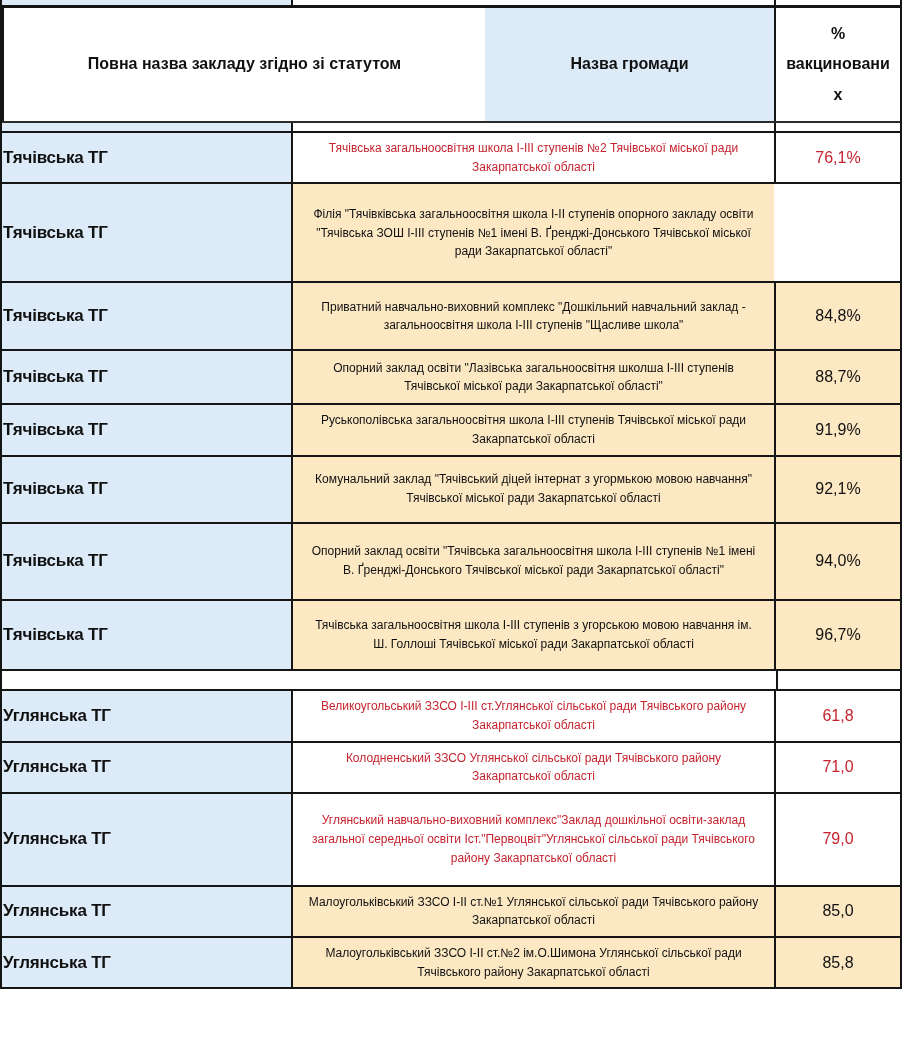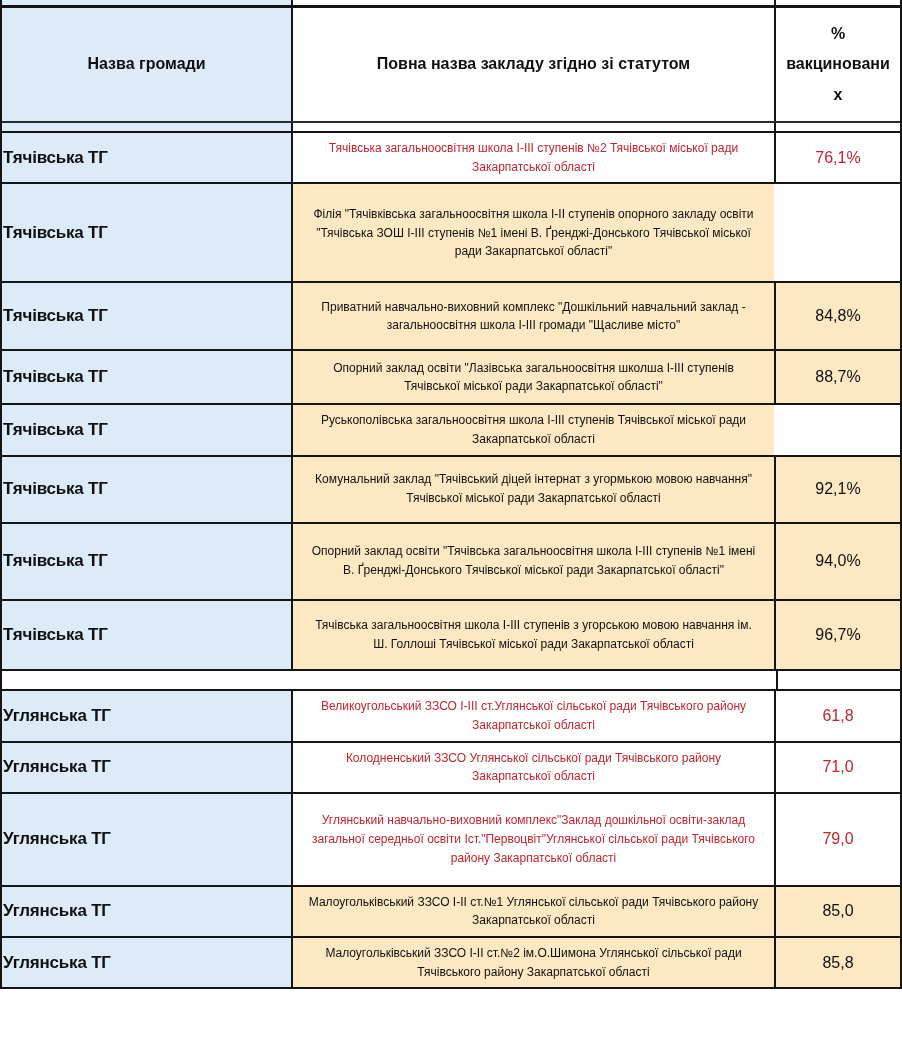--- a/index.html
+++ b/index.html
@@ -97,25 +97,25 @@
 
 <div class="table">
 
   <div class="flexrow top-sliver">
     <div class="c1"></div>
     <div class="c2"></div>
     <div class="c3"></div>
   </div>
 
   <div class="flexrow header-row">
+    <div class="cell c2">
+      <span>Повна назва закладу згідно зі статутом</span>
+    </div>
     <div class="cell c1">
       <span>Назва громади</span>
-    </div>
-    <div class="cell c2">
-      <span>Повна назва закладу згідно зі статутом</span>
     </div>
     <div class="cell c3">
       <span>% вакцинованих</span>
     </div>
   </div>
 
   <div class="flexrow head-gap">
     <div class="c1"></div>
     <div class="c2"></div>
     <div class="c3"></div>
@@ -141,21 +141,21 @@
     <div class="cell c2">
       <span>Філія "Тячівківська загальноосвітня школа І-ІІ ступенів опорного закладу освіти  "Тячівська ЗОШ І-ІІІ ступенів №1  імені В. Ґренджі-Донського Тячівської міської ради Закарпатської області"</span>
     </div>
   </div>
 
   <div class="flexrow row">
     <div class="cell c1">
       <span>Тячівська ТГ</span>
     </div>
     <div class="cell c2">
-      <span>Приватний навчально-виховний комплекс "Дошкільний навчальний заклад - загальноосвітня школа І-ІІІ громади "Щасливе місто"</span>
+      <span>Приватний навчально-виховний комплекс "Дошкільний навчальний заклад - загальноосвітня школа І-ІІІ ступенів "Щасливе школа"</span>
     </div>
     <div class="cell c3">
       <span>84,8%</span>
     </div>
   </div>
 
   <div class="flexrow row">
     <div class="cell c1">
       <span>Тячівська ТГ</span>
     </div>
@@ -166,20 +166,23 @@
       <span>88,7%</span>
     </div>
   </div>
 
   <div class="flexrow row">
     <div class="cell c1">
       <span>Тячівська ТГ</span>
     </div>
     <div class="cell c2">
       <span>Руськополівська загальноосвітня школа І-ІІІ ступенів Тячівської міської ради Закарпатської області</span>
+    </div>
+    <div class="cell c3">
+      <span>91,9%</span>
     </div>
   </div>
 
   <div class="flexrow row">
     <div class="cell c1">
       <span>Тячівська ТГ</span>
     </div>
     <div class="cell c2">
       <span>Комунальний заклад "Тячівський діцей інтернат з угормькою мовою навчання" Тячівської міської ради Закарпатської області</span>
     </div>

